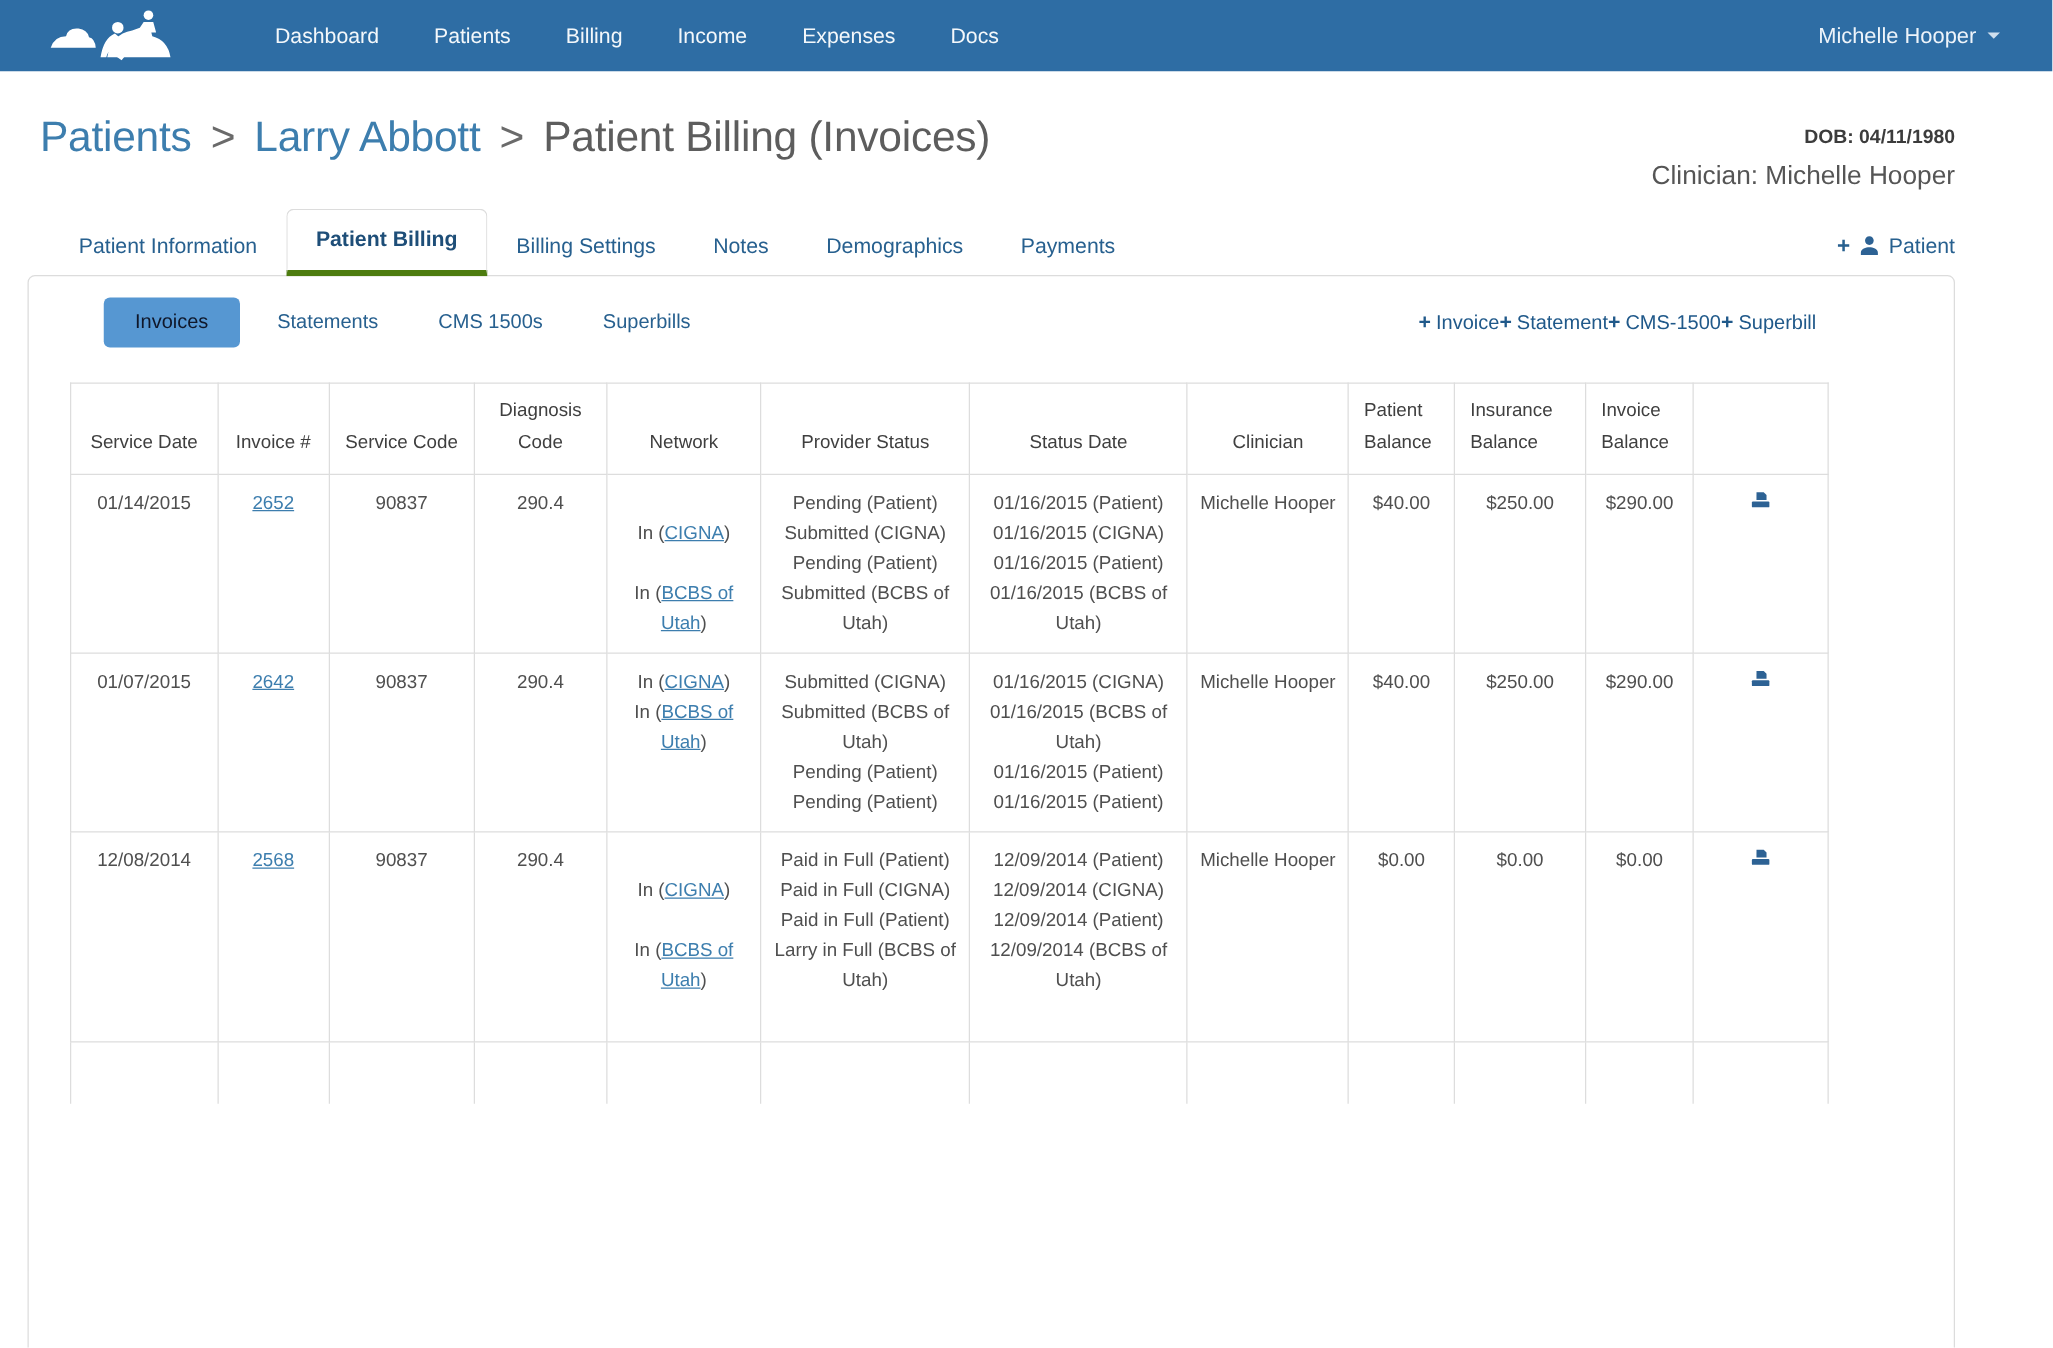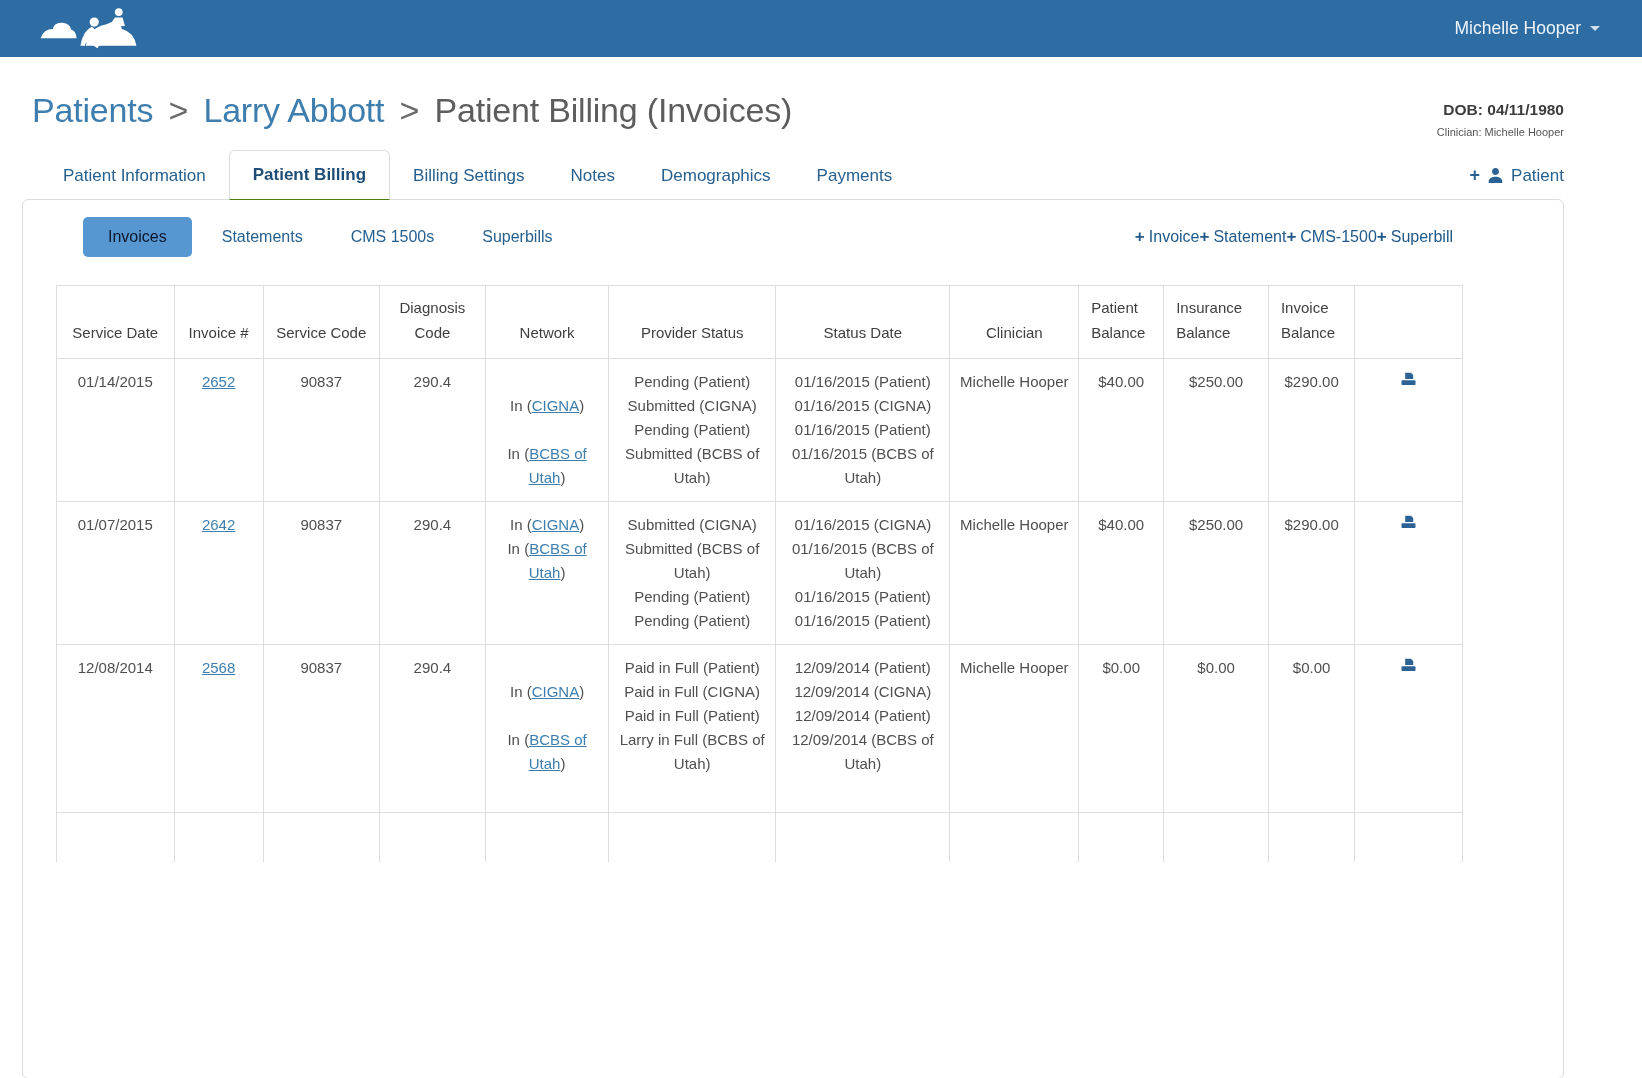--- a/index.html
+++ b/index.html
@@ -25,25 +25,25 @@
   .nav-item{color:#f4f8fb;font-size:17px;cursor:pointer;white-space:nowrap;}
   .nav-user{margin-left:auto;color:#eef4fa;font-size:17.5px;display:flex;align-items:center;gap:9px;cursor:pointer;}
   .caret{width:0;height:0;border-left:5px solid transparent;border-right:5px solid transparent;border-top:5px solid #cfdfee;display:inline-block;}
   
   .page-head{display:flex;justify-content:space-between;align-items:flex-start;padding:34px 78px 0 32px;}
   .breadcrumb{font-size:34px;color:#5d5d5d;letter-spacing:-0.2px;}
   .breadcrumb a{color:var(--link-blue);text-decoration:none;}
   .crumb-sep{color:#6a6a6a;padding:0 6px;}
   .patient-info{text-align:right;padding-top:6px;line-height:1.7;}
   .pi-dob{font-weight:bold;color:#3c3c3c;font-size:15.5px;}
-  .pi-clin{color:#555;font-size:11px;}
+  .pi-clin{color:#555;font-size:21px;}
   
   .tabs-row{display:flex;align-items:flex-end;padding:8px 78px 0 40px;margin-bottom:-1px;position:relative;z-index:2;}
   .tab{font-size:17px;color:var(--dark-blue);padding:14px 23px;cursor:pointer;white-space:nowrap;}
-  .tab.active{background:#fff;border:1px solid var(--border);border-bottom:1px solid #4d7c0f;border-radius:6px 6px 0 0;font-weight:bold;color:#1e4e78;}
+  .tab.active{background:#fff;border:1px solid var(--border);border-bottom:5px solid #4d7c0f;border-radius:6px 6px 0 0;font-weight:bold;color:#1e4e78;}
   .add-patient{margin-left:auto;display:flex;align-items:center;gap:6px;color:var(--dark-blue);font-size:17px;cursor:pointer;padding-bottom:14px;}
   .add-patient .plus{font-weight:bold;font-size:18px;}
   
   .panel{margin:0 78px 0 22px;border:1px solid var(--border);border-radius:6px;background:#fff;height:880px;position:relative;z-index:1;}
   .subtab-bar{display:flex;align-items:center;padding:17px 30px 16px 60px;}
   .subtab{font-size:16px;color:var(--dark-blue);cursor:pointer;margin-right:48px;white-space:nowrap;}
   .subtab.active{background:var(--subtab-active);color:#0f172a;border-radius:5px;padding:11px 25px;margin-right:30px;}
   .subtab-actions{margin-left:auto;display:flex;padding-right:80px;}
   .action{color:#20598a;font-size:16px;cursor:pointer;white-space:nowrap;}
   .action .plus{font-weight:bold;margin-right:4px;font-size:17px;}
@@ -67,20 +67,28 @@
 <div class="navbar">
   <span class="logo">
     <svg width="118" height="46" viewBox="0 0 150 60" fill="#ffffff" xmlns="http://www.w3.org/2000/svg">
       <path d="M4 42 q4 -12 16 -12 q2 -9 13 -8 q9 1 11 9 q6 1 7 11 z"></path>
       <circle cx="74" cy="21" r="6"></circle>
       <path d="M56 52 q3 -20 15 -25 l8 7 q-4 5 -9 7 l12 9 l-4 5 l-13 -9 q-3 3 -3 6 z"></path>
       <circle cx="106" cy="8" r="5"></circle>
       <path d="M101 15 h10 l3 11 h-5 l1 4 q16 4 19 22 h-66 q4 -24 26 -28 l8 -3 z"></path>
     </svg>
   </span>
+  <div class="nav-items" id="nav-items">
+      <span class="nav-item">Dashboard</span>
+      <span class="nav-item">Patients</span>
+      <span class="nav-item">Billing</span>
+      <span class="nav-item">Income</span>
+      <span class="nav-item">Expenses</span>
+      <span class="nav-item">Docs</span>
+    </div>
   <div class="nav-user">
     <span>Michelle Hooper</span>
     <span class="caret"></span>
   </div>
 </div>
 
 <div class="page-head">
   <div class="breadcrumb" id="breadcrumb"><a href="#">Patients</a><span class="crumb-sep"> &gt; </span><a href="#">Larry Abbott</a><span class="crumb-sep"> &gt; </span><span>Patient Billing (Invoices)</span></div>
   <div class="patient-info">
     <div class="pi-dob">DOB: 04/11/1980</div>

